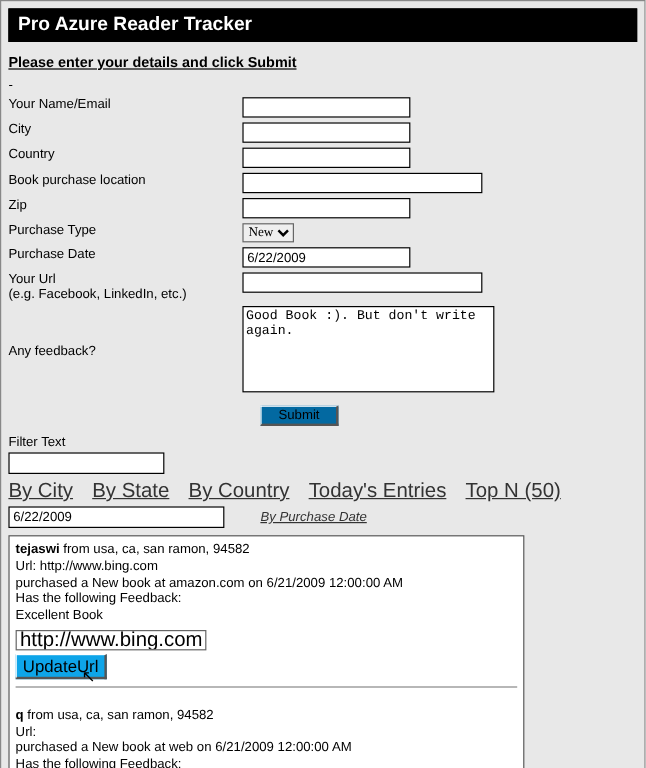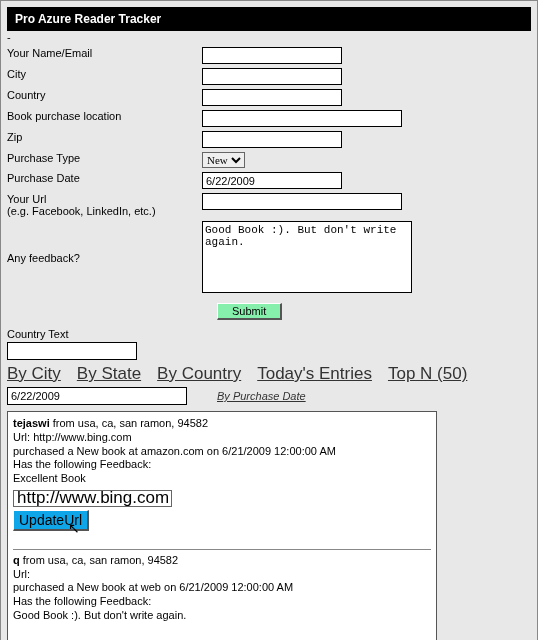--- a/index.html
+++ b/index.html
@@ -13,21 +13,21 @@
     width: 538px;
     background: #e8e8e8;
     border: 1px solid #888;
     padding: 6px;
     margin: 0;
   }
   .titlebar {
     background: #000;
     color: #fff;
     font-weight: bold;
-    font-size: 12px;
+    font-size: 16px;
     padding: 3px 6px;
     border: 2px solid #000;
   }
   .prompt {
     font-weight: bold;
     text-decoration: underline;
     margin: 10px 0 6px 0;
     font-size: 12px;
   }
   .form-table {
@@ -59,21 +59,21 @@
     resize: none;
     font-family: "Courier New", monospace;
     font-size: 11px;
     padding: 2px;
     overflow-y: scroll;
   }
   .submit-row { margin: 6px 0 0 210px; }
   .submit-row button {
     font-size: 11px;
     padding: 1px 14px;
-    background: #86efac;
+    background: #0369a1;
     border-top: 1px solid #fff;
     border-left: 1px solid #fff;
     border-right: 2px solid #555;
     border-bottom: 2px solid #555;
     cursor: pointer;
   }
   .filter-block { margin-top: 8px; }
   .filter-label { font-size: 11px; }
   .filter-block input[type=text] {
     width: 130px; height: 18px;
@@ -116,22 +116,22 @@
     padding: 5px;
     height: 246px;
     width: 430px;
     overflow: hidden;
     position: relative;
   }
   .entry {
     font-size: 11px;
     line-height: 1.25;
     border-bottom: 1px solid #888;
-    padding-bottom: 18px;
-    margin-bottom: 4px;
+    padding-bottom: 6px;
+    margin-bottom: 17px;
   }
   .entry:last-child { border-bottom: none; }
   .entry .headline b { font-weight: bold; }
   .entry input[type=text].urledit {
     width: 159px; height: 17px;
     border: 1px solid #666;
     font-size: 17px;
     padding: 1px 3px;
     margin-top: 4px;
     display: block;
@@ -154,20 +154,21 @@
     color: #000;
     pointer-events: none;
   }
 </style>
 </head>
 <body>
 
 <div class="page">
   <div class="titlebar">Pro Azure Reader Tracker</div>
 
+  <div class="prompt">Please enter your details and click Submit</div>
 
   <div>-</div>
 
   <table class="form-table">
     <tbody>
         <tr>
       <td class="label">Your Name/Email</td>
       <td><input type="text" class="ml" style="width: 140px;"></td>
     </tr>
     <tr>
@@ -210,21 +211,21 @@
       <td><textarea class="feedback" style="">Good Book :). But don't write again.</textarea></td>
     </tr>
   </tbody>
     </table>
 
   <div class="submit-row">
     <button>Submit</button>
   </div>
 
   <div class="filter-block">
-    <div class="filter-label">Country Text</div>
+    <div class="filter-label">Filter Text</div>
     <input type="text" style="">
   </div>
 
   <div class="linkrow">
     <a>By City</a>
     <a>By State</a>
     <a>By Country</a>
     <a>Today's Entries</a>
     <a>Top N (50)</a>
   </div>

